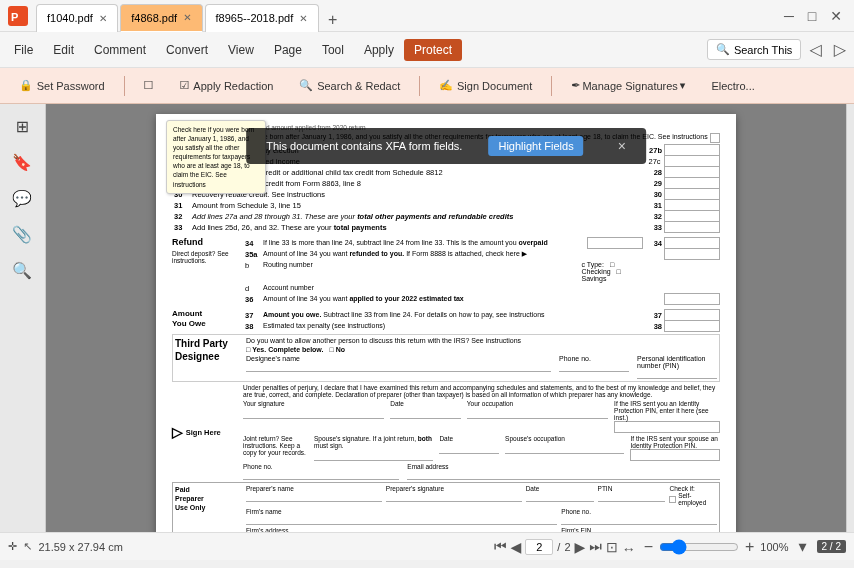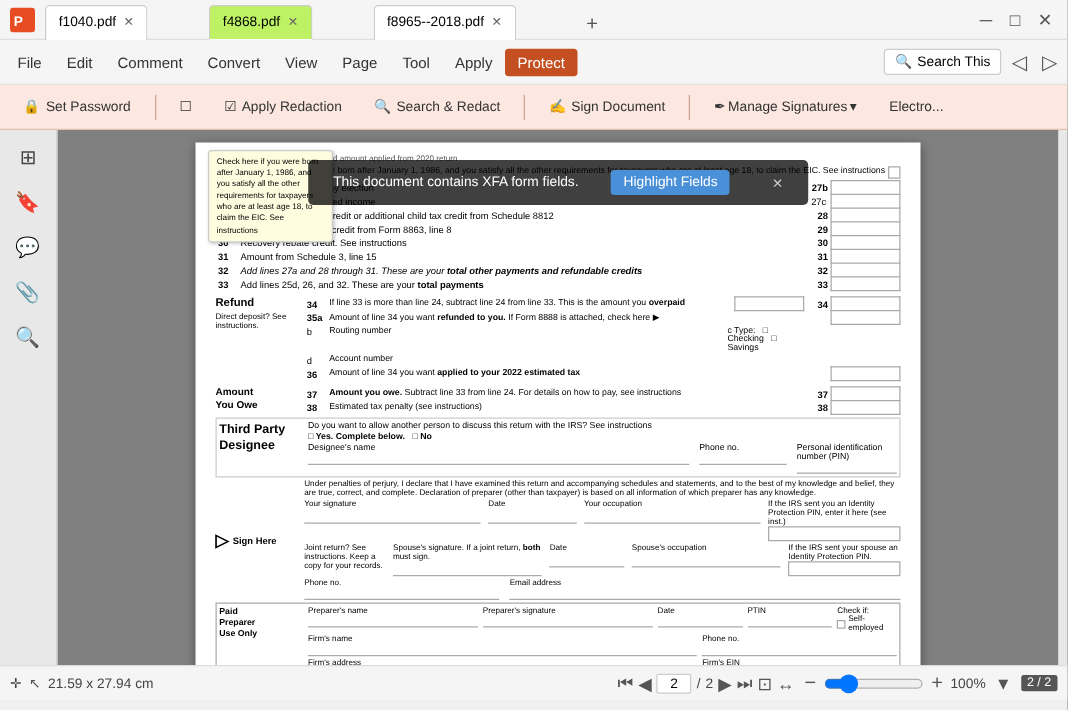--- a/index.html
+++ b/index.html
@@ -4,28 +4,28 @@
   <style>
     * { box-sizing: border-box; margin: 0; padding: 0; }
     body { font-family: 'Segoe UI', Arial, sans-serif; font-size: 12px; background: #f0f0f0; width: 854px; height: 568px; overflow: hidden; }
 
     
     .title-bar {
       display: flex; align-items: center; background: #f5f5f5; height: 32px;
       border-bottom: 1px solid #ddd; padding: 0 8px;
     }
     .app-icon { width: 20px; height: 20px; margin-right: 8px; }
-    .tab-bar { display: flex; align-items: flex-end; flex: 1; height: 32px; gap: 47px; }
+    .tab-bar { display: flex; align-items: flex-end; flex: 1; height: 32px; }
     .tab {
       display: flex; align-items: center; padding: 0 10px; height: 28px;
       background: #fff; border: 1px solid #ccc; border-bottom: none;
       border-radius: 4px 4px 0 0; margin-right: 2px; font-size: 11px;
       cursor: pointer; max-width: 180px; white-space: nowrap;
     }
-    .tab.active { background: #bef264; border-bottom: 1px solid #fff; z-index: 1; }
+    .tab.active { background: #fdba74; border-bottom: 1px solid #fff; z-index: 1; }
     .tab-close { margin-left: 6px; color: #666; cursor: pointer; font-size: 10px; }
     .tab-add { display: flex; align-items: center; justify-content: center; width: 24px; height: 24px; cursor: pointer; color: #555; font-size: 16px; }
     .window-controls { display: flex; align-items: center; gap: 6px; margin-left: auto; }
     .win-btn-rect { background: none; border: none; color: #555; cursor: pointer; font-size: 14px; padding: 2px 4px; }
 
     
     .menu-bar {
       display: flex; align-items: center; background: #f5f5f5; height: 36px;
       padding: 0 4px; border-bottom: 1px solid #e0e0e0;
     }

